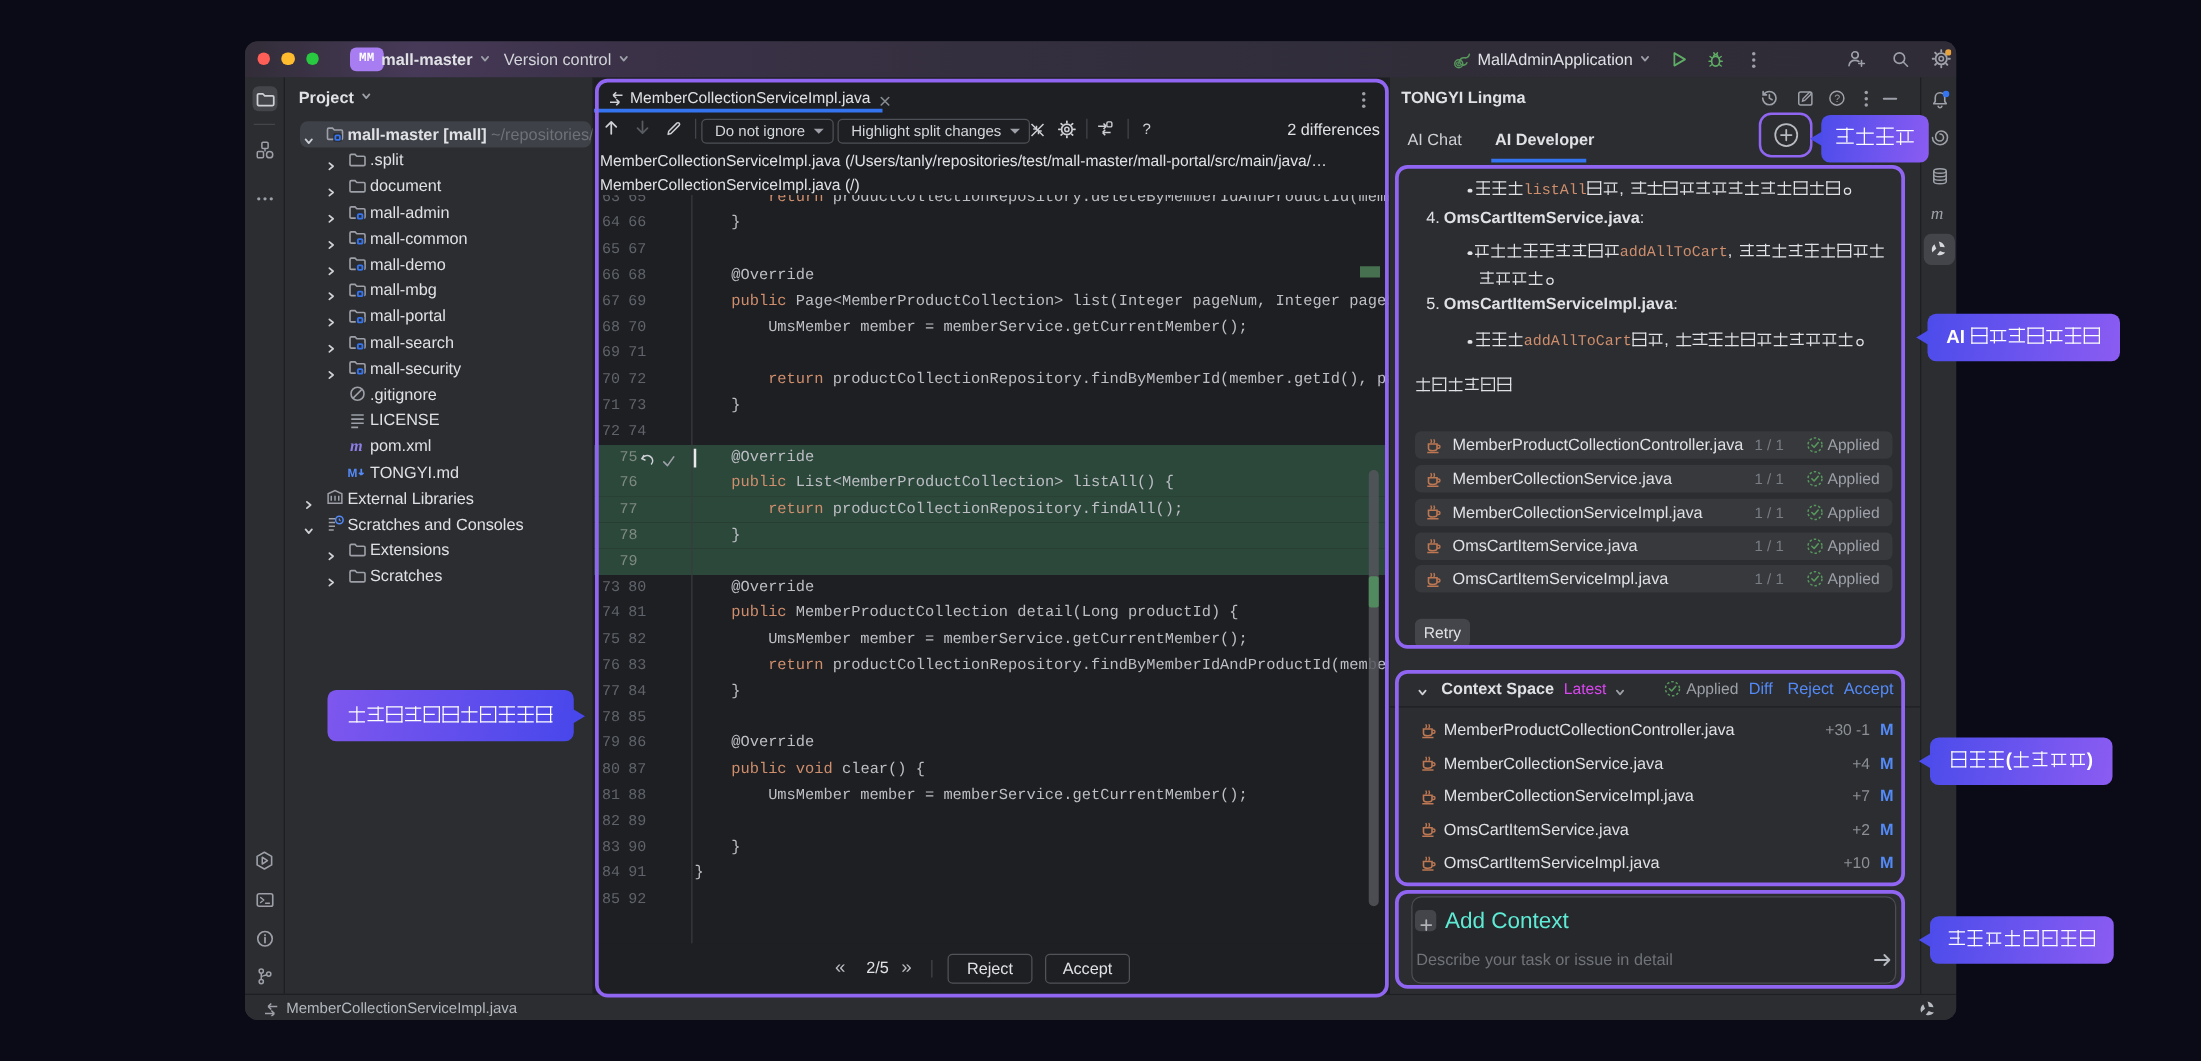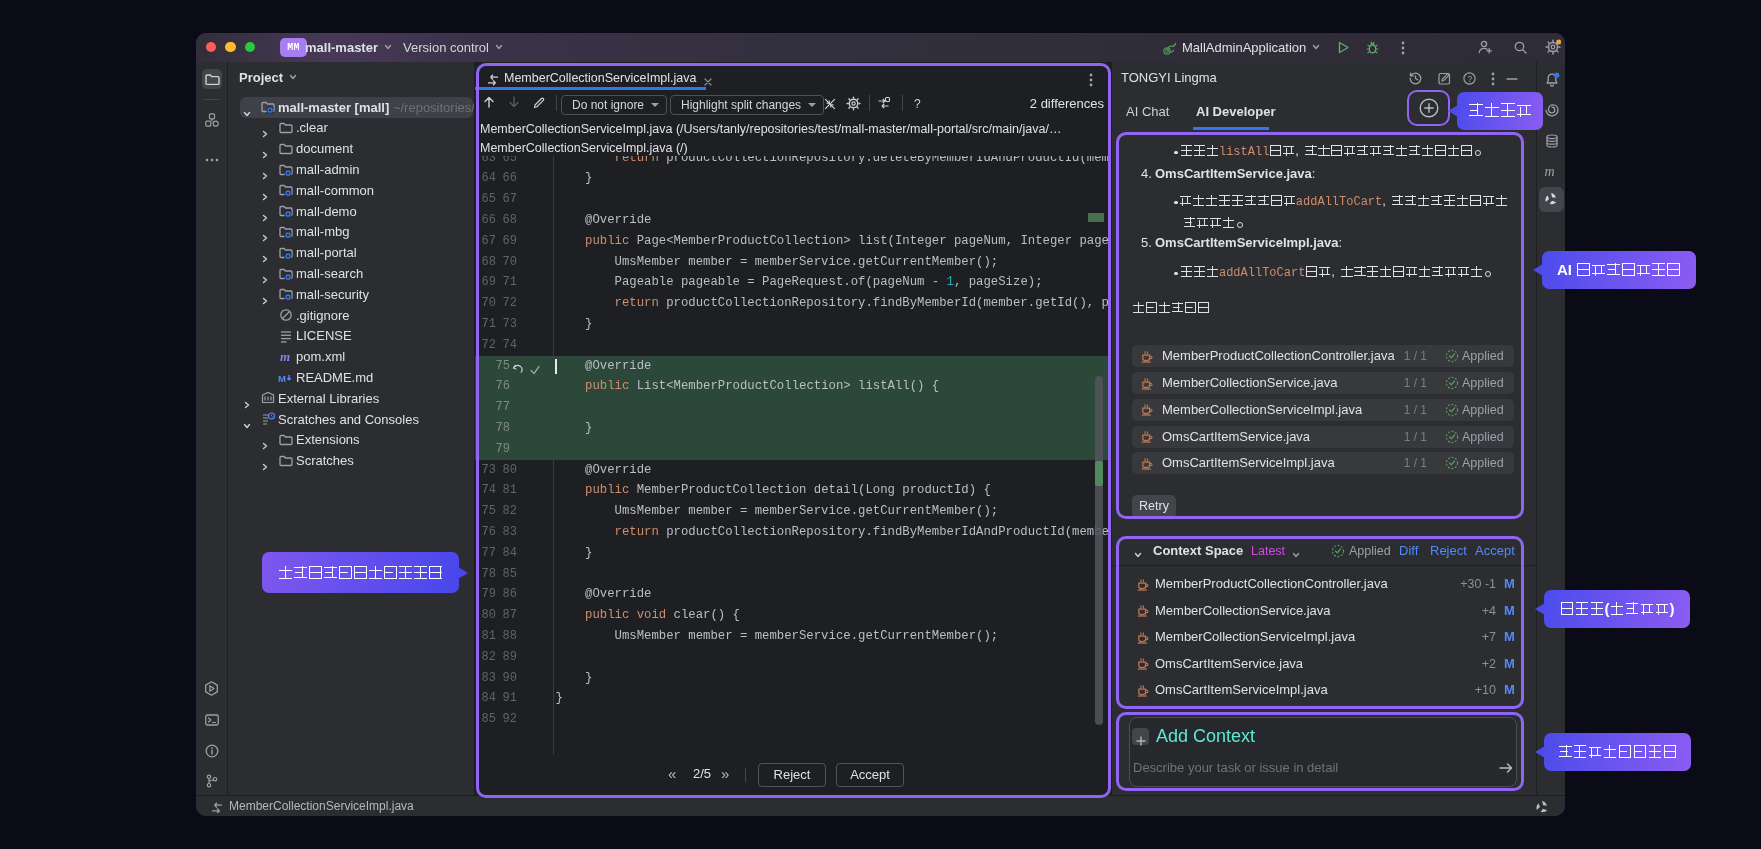--- a/index.html
+++ b/index.html
@@ -186,21 +186,21 @@
           <rect x="6.6" y="7.6" width="6.8" height="6.8" rx="1.2" fill="#2b2d30"></rect>
           <rect x="8.3" y="9.3" width="3.6" height="3.6" rx="0.8" stroke="#3574f0" stroke-width="1.5"></rect>
         </svg></div>
 <div class="treerow" style="left:50px;top:34.6px"><b>mall-master [mall]</b> <span class="dim">~/repositories/test/mall</span></div>
 <div class="abs" style="left:33px;top:62.4px"><svg width="8" height="8" viewBox="0 0 8 8" fill="none">
           <path d="M2.5 1.5 L5.5 4 L2.5 6.5" stroke="#ced0d6" stroke-width="1.4" stroke-linecap="round" stroke-linejoin="round"></path>
         </svg></div>
 <div class="ticon" style="left:50px;top:57.9px"><svg width="16" height="16" viewBox="0 0 16 16" fill="none">
           <path d="M2 4.5 C2 3.9 2.4 3.5 3 3.5 H6 L7.5 5 H13 C13.6 5 14 5.4 14 6 V11.5 C14 12.1 13.6 12.5 13 12.5 H3 C2.4 12.5 2 12.1 2 11.5 Z" stroke="#9da0a8" stroke-width="1.3"></path>
         </svg></div>
-<div class="treerow" style="left:68px;top:55.4px">.clear</div>
+<div class="treerow" style="left:68px;top:55.4px">.split</div>
 <div class="abs" style="left:33px;top:83.2px"><svg width="8" height="8" viewBox="0 0 8 8" fill="none">
           <path d="M2.5 1.5 L5.5 4 L2.5 6.5" stroke="#ced0d6" stroke-width="1.4" stroke-linecap="round" stroke-linejoin="round"></path>
         </svg></div>
 <div class="ticon" style="left:50px;top:78.7px"><svg width="16" height="16" viewBox="0 0 16 16" fill="none">
           <path d="M2 4.5 C2 3.9 2.4 3.5 3 3.5 H6 L7.5 5 H13 C13.6 5 14 5.4 14 6 V11.5 C14 12.1 13.6 12.5 13 12.5 H3 C2.4 12.5 2 12.1 2 11.5 Z" stroke="#9da0a8" stroke-width="1.3"></path>
         </svg></div>
 <div class="treerow" style="left:68px;top:76.2px">document</div>
 <div class="abs" style="left:33px;top:104.0px"><svg width="8" height="8" viewBox="0 0 8 8" fill="none">
           <path d="M2.5 1.5 L5.5 4 L2.5 6.5" stroke="#ced0d6" stroke-width="1.4" stroke-linecap="round" stroke-linejoin="round"></path>
         </svg></div>
@@ -277,21 +277,21 @@
         </svg></div>
 <div class="treerow" style="left:68px;top:263.4px">LICENSE</div>
 <div class="ticon" style="left:50px;top:286.7px"><svg width="16" height="16" viewBox="0 0 16 16" fill="none">
           <text x="2" y="12" font-family="Liberation Serif,serif" font-style="italic" font-weight="bold" font-size="13" fill="#8f7ee9">m</text>
         </svg></div>
 <div class="treerow" style="left:68px;top:284.2px">pom.xml</div>
 <div class="ticon" style="left:50px;top:307.5px"><svg width="16" height="16" viewBox="0 0 16 16" fill="none">
           <text x="0" y="11.5" font-family="Liberation Sans" font-weight="bold" font-size="9.5" fill="#548af7">M</text>
           <path d="M11 5 V10 M11 10 L9.2 8.2 M11 10 L12.8 8.2" stroke="#548af7" stroke-width="1.4"></path>
         </svg></div>
-<div class="treerow" style="left:68px;top:305.0px">README.md</div>
+<div class="treerow" style="left:68px;top:305.0px">TONGYI.md</div>
 <div class="abs" style="left:15px;top:332.8px"><svg width="8" height="8" viewBox="0 0 8 8" fill="none">
           <path d="M2.5 1.5 L5.5 4 L2.5 6.5" stroke="#ced0d6" stroke-width="1.4" stroke-linecap="round" stroke-linejoin="round"></path>
         </svg></div>
 <div class="ticon" style="left:32px;top:328.3px"><svg width="16" height="16" viewBox="0 0 16 16" fill="none">
           <path d="M2.5 5 L8 2.5 L13.5 5 V12.5 H2.5 Z" stroke="#9da0a8" stroke-width="1.2"></path>
           <path d="M5 6.5 V10.5 M8 6.5 V10.5 M11 6.5 V10.5" stroke="#9da0a8" stroke-width="1.2"></path>
         </svg></div>
 <div class="treerow" style="left:50px;top:325.8px">External Libraries</div>
 <div class="abs" style="left:15px;top:353.6px"><svg width="8" height="8" viewBox="0 0 8 8" fill="none">
           <path d="M1.5 2.5 L4 5.5 L6.5 2.5" stroke="#ced0d6" stroke-width="1.4" stroke-linecap="round" stroke-linejoin="round"></path>
@@ -413,21 +413,20 @@
           <span class="ctext code" style="left:110.0px"><span class="kw">public</span> Page&lt;MemberProductCollection&gt; list(Integer pageNum, Integer pageSize) {</span>
         </div>
 <div class="coderow" style="top:95.5px">
           <span class="lnum" style="left:0;width:21px">68</span>
           <span class="lnum" style="left:23px;width:19px">70</span>
           <span class="ctext code" style="left:139.5px">UmsMember member = memberService.getCurrentMember();</span>
         </div>
 <div class="coderow" style="top:116.3px">
           <span class="lnum" style="left:0;width:21px">69</span>
           <span class="lnum" style="left:23px;width:19px">71</span>
-          <span class="ctext code" style="left:139.5px">Pageable pageable = PageRequest.of(pageNum - <span class="num">1</span>, pageSize);</span>
         </div>
 <div class="coderow" style="top:137.1px">
           <span class="lnum" style="left:0;width:21px">70</span>
           <span class="lnum" style="left:23px;width:19px">72</span>
           <span class="ctext code" style="left:139.5px"><span class="kw">return</span> productCollectionRepository.findByMemberId(member.getId(), pageable);</span>
         </div>
 <div class="coderow" style="top:157.9px">
           <span class="lnum" style="left:0;width:21px">71</span>
           <span class="lnum" style="left:23px;width:19px">73</span>
           <span class="ctext code" style="left:110.0px">}</span>
@@ -447,20 +446,21 @@
             </svg></span>
           <span class="abs" style="left:80px;top:3px;width:1.6px;height:15px;background:#e8e9ea"></span>
           <span class="ctext code" style="left:110.0px">@Override</span>
         </div>
 <div class="coderow green" style="top:220.3px">
           <span class="lnum" style="left:0;width:35px;color:#7e8a7f">76</span>
           <span class="ctext code" style="left:110.0px"><span class="kw">public</span> List&lt;MemberProductCollection&gt; listAll() {</span>
         </div>
 <div class="coderow green" style="top:241.1px">
           <span class="lnum" style="left:0;width:35px;color:#7e8a7f">77</span>
+          <span class="ctext code" style="left:139.5px"><span class="kw">return</span> productCollectionRepository.findAll();</span>
         </div>
 <div class="coderow green" style="top:261.9px">
           <span class="lnum" style="left:0;width:35px;color:#7e8a7f">78</span>
           <span class="ctext code" style="left:110.0px">}</span>
         </div>
 <div class="coderow green" style="top:282.7px">
           <span class="lnum" style="left:0;width:35px;color:#7e8a7f">79</span>
           <span class="ctext code" style="left:80.5px"></span>
         </div>
 <div class="coderow" style="top:303.5px">
@@ -535,21 +535,21 @@
 <div class="abs" style="left:0;bottom:0;width:636px;height:40px;background:#1e1f22">
 <div class="abs" style="left:193px;top:0;height:40px;line-height:38px;font-size:15px;color:#b8bbc1">«</div>
 <div class="abs" style="left:218px;top:0;height:40px;line-height:38px;font-size:13px;color:#dfe1e5">2/5</div>
 <div class="abs" style="left:246px;top:0;height:40px;line-height:38px;font-size:15px;color:#b8bbc1">»</div>
 <div class="abs" style="left:270px;top:13px;width:1px;height:14px;background:#43454a"></div>
 <div class="btn" style="left:283px;top:8px;width:68px">Reject</div>
 <div class="btn" style="left:361px;top:8px;width:68px">Accept</div>
 </div>
 </div>
 <div id="rightpanel" class="zhx">
-<div class="abs" style="left:9px;top:6px;height:20px;line-height:20px;font-size:13px;font-weight:normal;color:#dfe1e5">TONGYI Lingma</div>
+<div class="abs" style="left:9px;top:6px;height:20px;line-height:20px;font-size:13px;font-weight:bold;color:#dfe1e5">TONGYI Lingma</div>
 <div class="abs" style="left:296px;top:9px"><svg width="15" height="15" viewBox="0 0 15 15" fill="none">
           <path d="M2.2 7.5 A5.3 5.3 0 1 0 7.5 2.2 C5.5 2.2 3.8 3.2 2.8 4.8 M2.5 2.2 V4.9 H5.2" stroke="#9da0a8" stroke-width="1.3" fill="none" stroke-linecap="round"></path>
           <path d="M7.5 4.8 V7.5 L9.7 8.8" stroke="#9da0a8" stroke-width="1.3" stroke-linecap="round"></path>
         </svg></div>
 <div class="abs" style="left:325px;top:9px"><svg width="15" height="15" viewBox="0 0 15 15" fill="none">
           <rect x="2" y="2.5" width="10.5" height="10.5" rx="1.5" stroke="#9da0a8" stroke-width="1.2"></rect>
           <path d="M5 10 L5.4 8 L10.2 3.2 C10.6 2.8 11.2 2.8 11.6 3.2 C12 3.6 12 4.2 11.6 4.6 L6.8 9.4 L5 10 Z" fill="#2b2d30" stroke="#9da0a8" stroke-width="1.1"></path>
         </svg></div>
 <div class="abs" style="left:350px;top:9px"><svg width="15" height="15" viewBox="0 0 15 15" fill="none">
           <circle cx="7.5" cy="7.5" r="5.6" stroke="#9da0a8" stroke-width="1.2"></circle>

